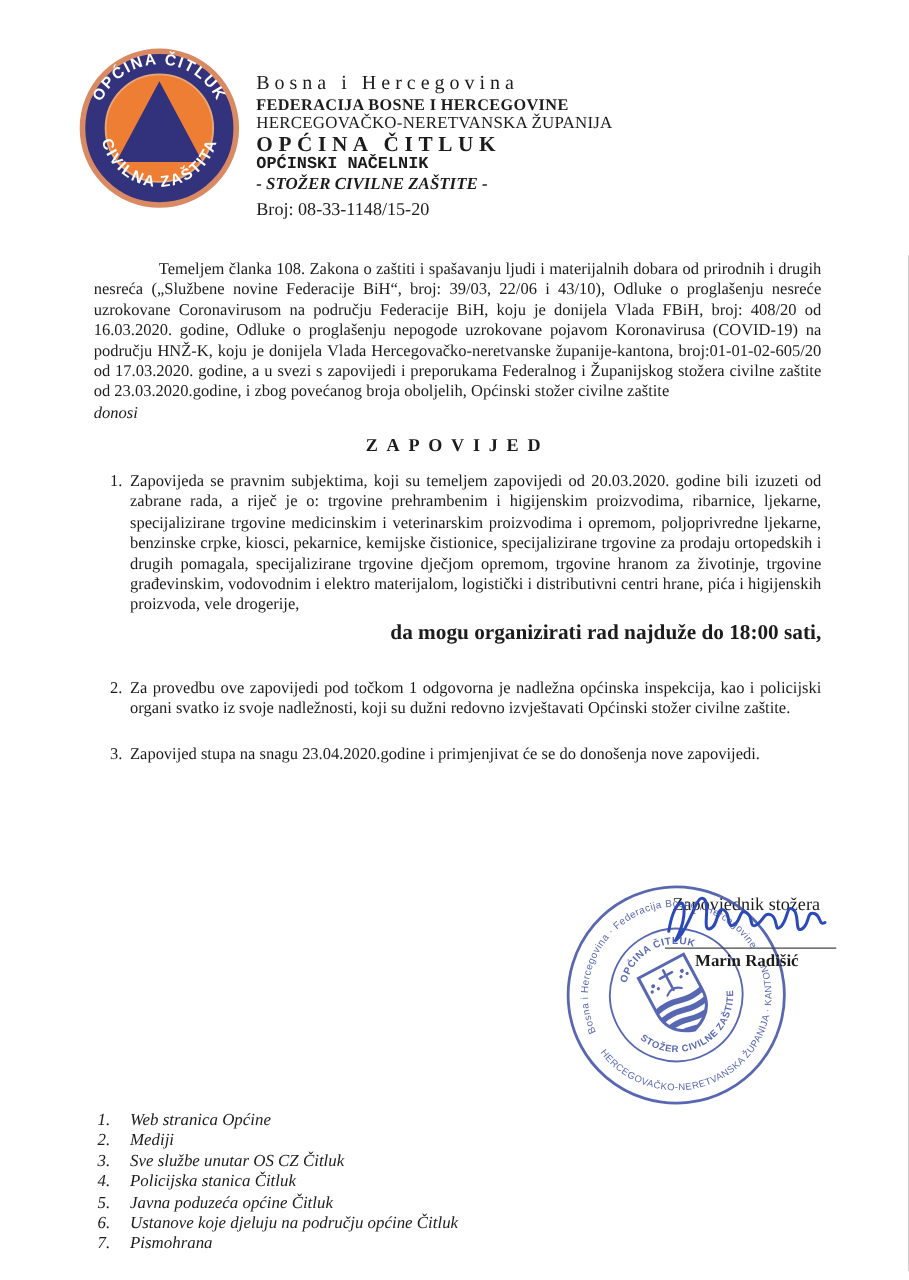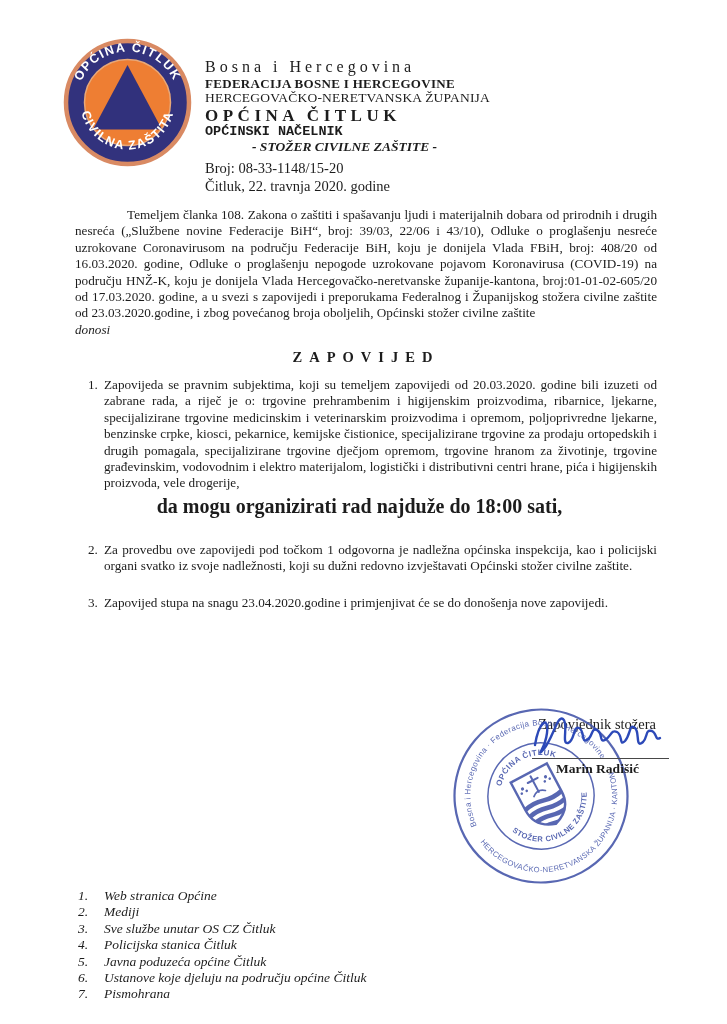--- a/index.html
+++ b/index.html
@@ -10,36 +10,36 @@
     font-family:"Liberation Serif", serif; color:#1c1c1c;
   }
   
   .logo { position:absolute; left:62px; top:37px; width:131px; height:131px; }
   .header-text { position:absolute; left:205px; top:38px; line-height:1.08; white-space:nowrap; }
   .h-country { font-size:16px; letter-spacing:4px; margin-bottom:2px;margin-top:20px; }
   .h-fed     { font-size:13px;  font-weight:bold; letter-spacing:0.3px; }
   .h-county  { font-size:13.5px; letter-spacing:0.2px; }
   .h-muni    { font-size:17px; font-weight:bold; letter-spacing:4.5px; margin-top:1px; }
   .h-mayor   { font-size:13.5px; font-weight:bold;font-family:Liberation Mono, monospace; }
-  .h-hq      { font-size:13.5px; font-weight:bold; font-style:italic;margin-left:47px; }
+  .h-hq      { font-size:13.5px; font-weight:bold; font-style:italic; }
   .ref { position:absolute; left:205px; top:159px; font-size:14.5px; line-height:18px; }
   
   .intro { position:absolute; left:75px; top:207px; width:582px;
            font-size:13.2px; line-height:16.4px; text-align:justify; }
   .intro-first { text-indent:52px; }
   .intro-closing { font-style:italic; }
   .doc-title { position:absolute; left:75px; top:349px; width:582px; text-align:center;
                font-weight:bold; font-size:14.5px; letter-spacing:7px; }
   .order { position:absolute; left:75px; top:377px; width:582px;
            font-size:13.2px; line-height:16.4px; }
   .order-item { display:flex; }
   .order-item + .order-item { margin-top:13px; }
   .num { flex:none; width:29px; padding-left:13px; }
   .itext { flex:1; text-align:justify; }
-  .highlight { font-weight:bold; font-size:20px; text-align:center;
+  .highlight { font-weight:bold; font-size:17px; text-align:right;
                margin:4px 0 13px -42px; line-height:20px; }
   
   .sig-role { position:absolute; left:538px; top:716px; font-size:14.5px; }
   .stamp { position:absolute; left:448px; top:703px; width:186px; height:186px; }
   .sig-scribble { position:absolute; left:527px; top:705px; width:142px; height:54px; }
   .sig-line { position:absolute; left:532px; top:758px; width:137px; border-top:1px solid #474747; }
   .sig-name { position:absolute; left:556px; top:761px; font-size:13.5px; font-weight:bold; }
   
   .distribution { position:absolute; left:78px; top:888px; font-style:italic; font-size:13.5px; }
   .dist-label { margin-bottom:9px; }
@@ -76,21 +76,20 @@
     <div class="h-country">Bosna i Hercegovina</div>
     <div class="h-fed">FEDERACIJA BOSNE I HERCEGOVINE</div>
     <div class="h-county">HERCEGOVAČKO-NERETVANSKA ŽUPANIJA</div>
     <div class="h-muni">OPĆINA ČITLUK</div>
     <div class="h-mayor">OPĆINSKI NAČELNIK</div>
     <div class="h-hq">- STOŽER CIVILNE ZAŠTITE -</div>
   </div>
 
   <div class="ref">
     <div>Broj: 08-33-1148/15-20</div>
-    <div>Čitluk, 22. travnja 2020. godine</div>
   </div>
 
   <div class="intro">
     <div class="intro-first">Temeljem članka 108. Zakona o zaštiti i spašavanju ljudi i materijalnih dobara od prirodnih i drugih nesreća („Službene novine Federacije BiH“, broj: 39/03, 22/06 i 43/10), Odluke o proglašenju nesreće uzrokovane Coronavirusom na području Federacije BiH, koju je donijela Vlada FBiH, broj: 408/20 od 16.03.2020. godine, Odluke o proglašenju nepogode uzrokovane pojavom Koronavirusa (COVID-19) na području HNŽ-K, koju je donijela Vlada Hercegovačko-neretvanske županije-kantona, broj:01-01-02-605/20 od 17.03.2020. godine, a u svezi s zapovijedi i preporukama Federalnog i Županijskog stožera civilne zaštite od 23.03.2020.godine, i zbog povećanog broja oboljelih, Općinski stožer civilne zaštite</div>
     <div class="intro-closing">donosi</div>
   </div>
 
   <div class="doc-title">ZAPOVIJED</div>
 
   <div class="order">

